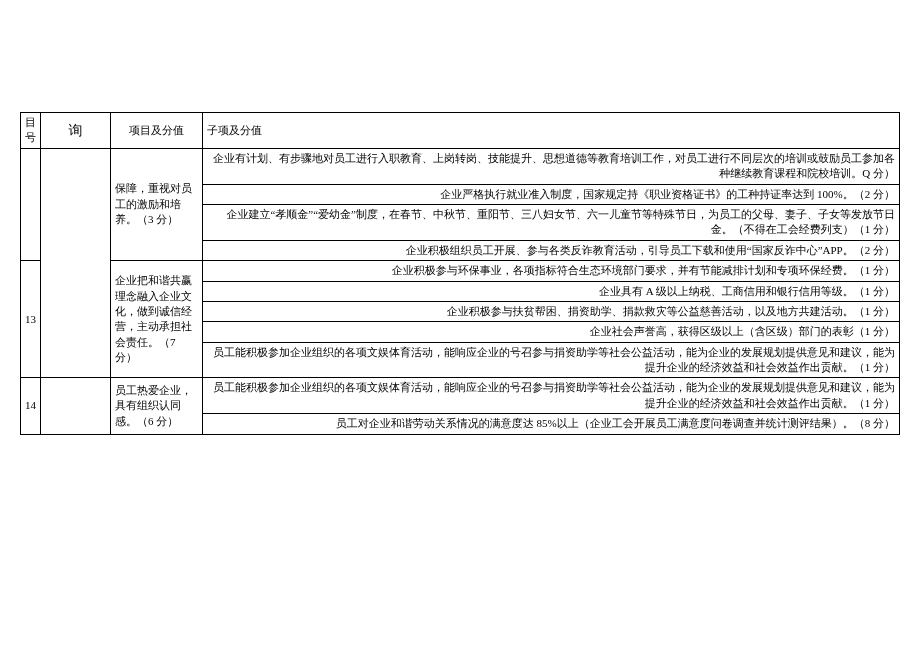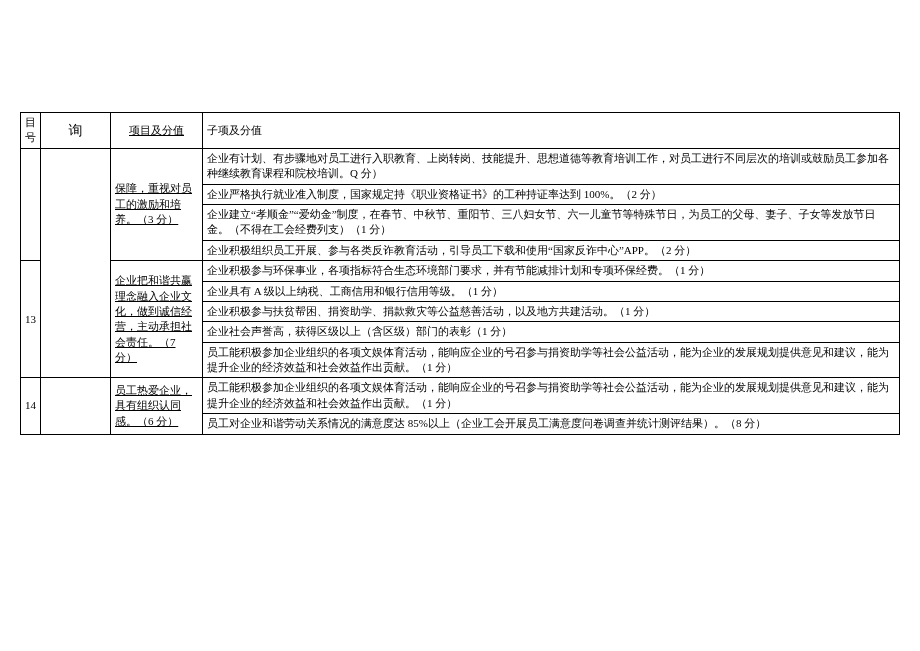--- a/index.html
+++ b/index.html
@@ -32,24 +32,23 @@
     .col-num {
       width: 20px;
     }
     .col-query {
       width: 70px;
       text-align: center;
       font-size: 14px;
     }
     .col-project {
       width: 92px;
-      text-decoration: underline;
     }
     .col-sub {
-      text-align: left;
+      text-align: right;
     }
     .header-row th {
       text-align: center;
     }
   </style>
 </head>
 <body>
 
 <table>
   <tbody>

